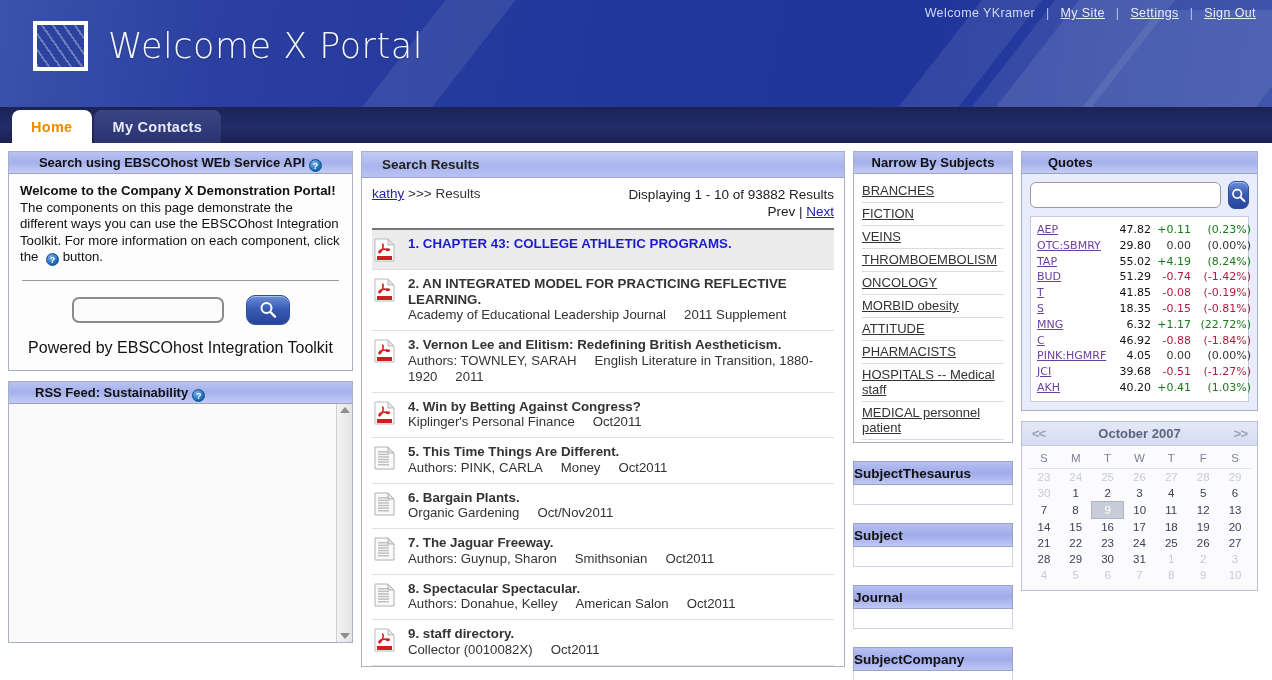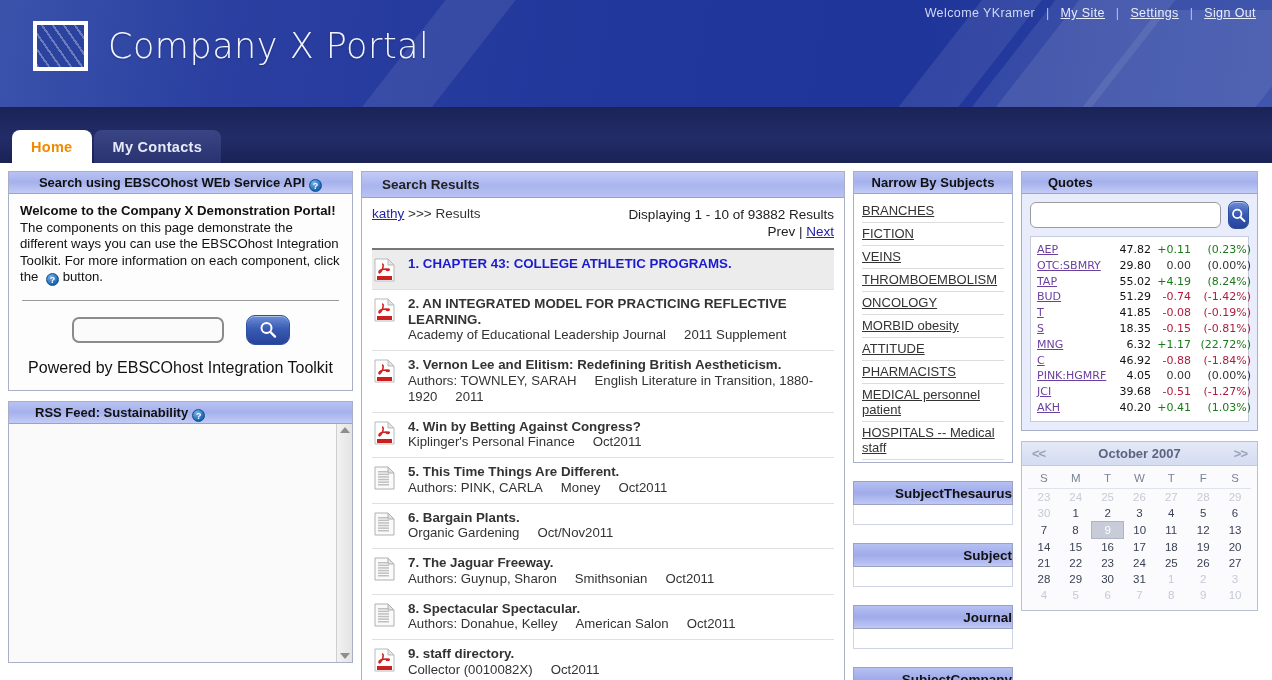--- a/index.html
+++ b/index.html
@@ -43,21 +43,21 @@
     background:repeating-linear-gradient(55deg, rgba(255,255,255,.30) 0 2px, rgba(255,255,255,0) 2px 9px);
   }
   .brand-title {
     margin-left:20px; color:#f2f5ff; font-size:35px; letter-spacing:.5px;
     font-family:"DejaVu Sans", sans-serif; font-weight:300;
     text-shadow:0 1px 2px rgba(0,0,0,.25);
   }
 
   
   .navbar {
-    height:56px; background:linear-gradient(180deg,#1b2356 0%,#222c68 55%,#1a2254 100%);
+    height:36px; background:linear-gradient(180deg,#1b2356 0%,#222c68 55%,#1a2254 100%);
     position:relative; padding-left:12px;
   }
   .tabs { display:flex; align-items:flex-end; height:100%; }
   .tab {
     height:33px; padding:0 19px; display:flex; align-items:center;
     font-size:14.5px; font-weight:bold; letter-spacing:.3px;
     border-radius:8px 8px 0 0; margin-right:2px; cursor:pointer;
   }
   .tab.active { background:#ffffff; color:#f08a00; }
   .tab.inactive {
@@ -140,21 +140,21 @@
   .res-item.sel .res-title { color:#1a1ad0; }
   .res-meta { font-size:13.2px; color:#333; line-height:16px; }
   .res-item.sel .res-meta { color:#2233bb; }
   .res-meta span { margin-right:18px; }
 
   
   .nbs-body { padding:6px 8px 2px 8px; }
   .nbs-item { padding:3px 0 4px 0; border-bottom:1px solid #dcdcdc; }
   .nbs-item a { color:#333; text-decoration:underline; font-size:13px; line-height:15px; }
   .facet-head {
-    height:24px; line-height:24px; text-align:right; font-weight:bold; font-size:13.5px;
+    height:24px; line-height:24px; text-align:left; font-weight:bold; font-size:13.5px;
     background:linear-gradient(180deg,#b6c0f2 0%,#9fabea 50%,#c0c8f5 100%);
     border:1px solid #9aa3c4; margin-top:18px; color:#111;
   }
   .facet-empty { height:20px; border:1px solid #cfd4e6; border-top:0; background:#fff; }
 
   
   .q-body { padding:7px 8px 8px 8px; background:#e9edfb; }
   .q-search { display:flex; gap:7px; align-items:center; margin-bottom:7px; }
   .q-txt { flex:1; height:26px; border:1px solid #9b9b9b; border-radius:6px; background:#fff; outline:none; padding:0 6px; }
   .q-btn {
@@ -209,21 +209,21 @@
     <span class="sep">|</span>
     <a href="#">My Site</a>
     <span class="sep">|</span>
     <a href="#">Settings</a>
     <span class="sep">|</span>
     <a href="#">Sign Out</a>
   </div>
 
   <div class="brand">
     <div class="logo-box"></div>
-    <div class="brand-title">Company X Portal</div>
+    <div class="brand-title">Welcome X Portal</div>
   </div>
 </div>
 
 <div class="navbar">
   <div class="tabs">
     <div class="tab active">Home</div>
     <div class="tab inactive">My Contacts</div>
   </div>
 </div>
 
@@ -436,22 +436,22 @@
       <div class="portlet-head">Narrow By Subjects</div>
       <div class="nbs-body" id="subject-list">
           <div class="nbs-item"><a href="#">BRANCHES</a></div>
           <div class="nbs-item"><a href="#">FICTION</a></div>
           <div class="nbs-item"><a href="#">VEINS</a></div>
           <div class="nbs-item"><a href="#">THROMBOEMBOLISM</a></div>
           <div class="nbs-item"><a href="#">ONCOLOGY</a></div>
           <div class="nbs-item"><a href="#">MORBID obesity</a></div>
           <div class="nbs-item"><a href="#">ATTITUDE</a></div>
           <div class="nbs-item"><a href="#">PHARMACISTS</a></div>
+          <div class="nbs-item"><a href="#">HOSPITALS -- Medical staff</a></div>
           <div class="nbs-item"><a href="#">MEDICAL personnel patient</a></div>
-          <div class="nbs-item"><a href="#">HOSPITALS -- Medical staff</a></div>
         </div>
     </div>
     <div id="facet-list">
         <div class="facet-head">SubjectThesaurus</div>
         <div class="facet-empty"></div>
         <div class="facet-head">Subject</div>
         <div class="facet-empty"></div>
         <div class="facet-head">Journal</div>
         <div class="facet-empty"></div>
         <div class="facet-head">SubjectCompany</div>

